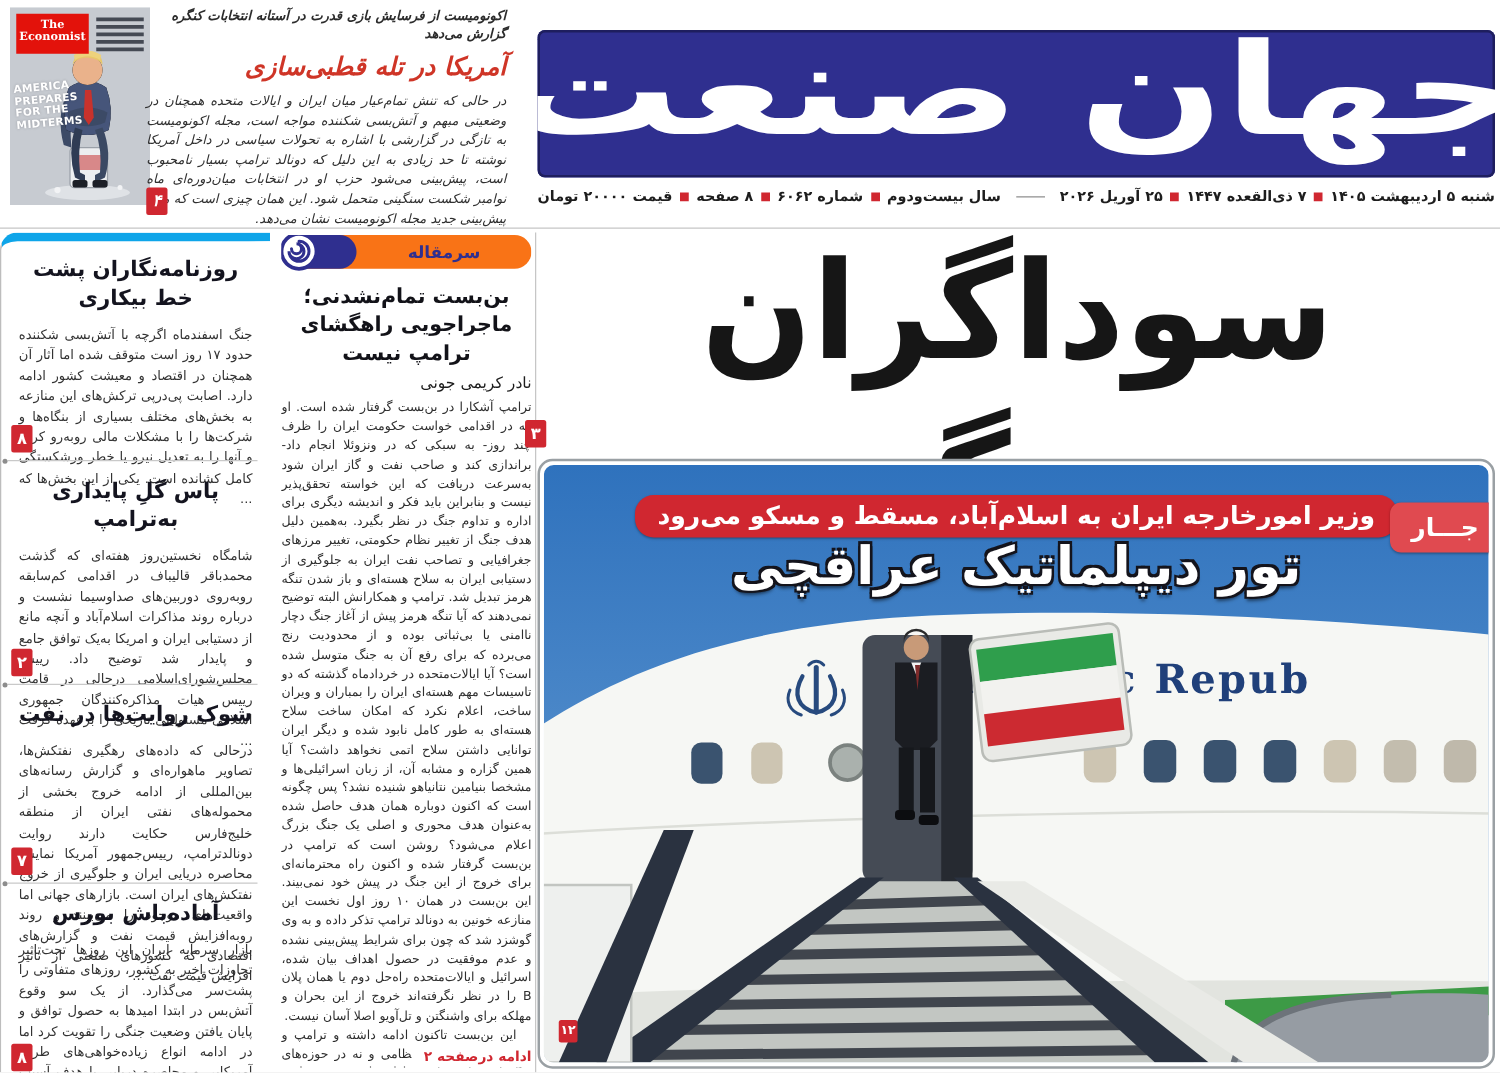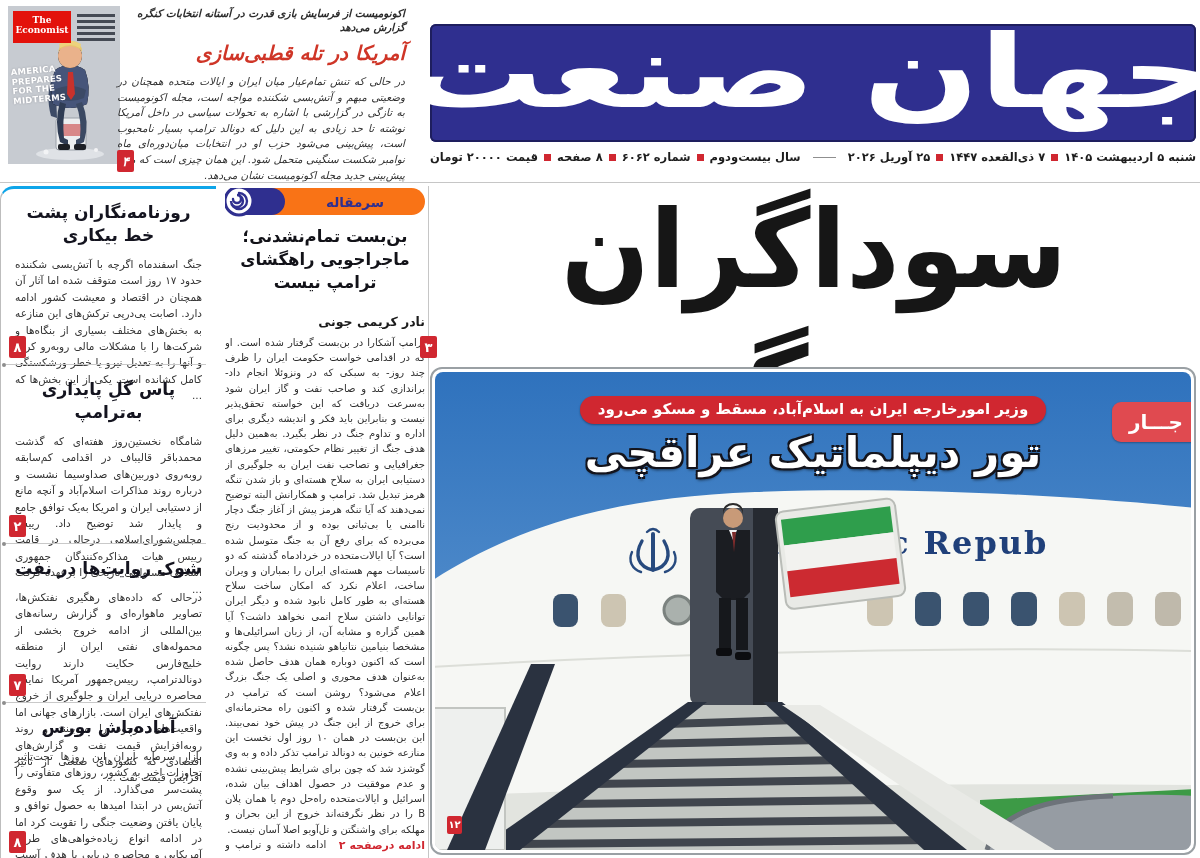--- a/index.html
+++ b/index.html
@@ -40,57 +40,57 @@
   .masthead-title{color:#fff;font-weight:bold;font-size:96px;line-height:1;transform:scale(1.42,1.06);white-space:nowrap;direction:rtl;}
   .dateline{position:absolute;left:430px;top:148px;width:766px;height:18px;display:flex;direction:rtl;align-items:center;
     font-size:11.5px;font-weight:bold;color:#1d1d1d;}
   .dl-group{display:flex;align-items:center;white-space:nowrap;}
   .dl-sq{width:7px;height:7px;background:#d02730;margin:0 6px;display:inline-block;}
   .dl-rule{flex:1;height:1px;background:#8f8f8f;margin:0 12px;}
   .hr-top{left:0;top:182px;width:1200px;height:1px;}
 
   
   .sidebar{position:absolute;left:0;top:186px;width:216px;height:672px;direction:rtl;
-    border-top:3px solid #0ea5e9;border-left:1px solid #bdbdbd; 
+    border-top:7px solid #0ea5e9;border-left:1px solid #bdbdbd; 
     border-radius:14px 0 0 0;box-sizing:border-box;}
   .sb-article{position:relative;box-sizing:border-box;padding:12px 14px 6px 14px;}
   .sb-headline{margin:0;font-size:17px;font-weight:bold;color:#14141f;text-align:center;line-height:23px;}
   .sb-body{margin:9px 0 0;font-size:10.5px;line-height:16.4px;text-align:justify;color:#333;}
   .sb-badge{left:8px;bottom:6px;}
   .sb-sep{height:1px;border:0;border-top:1px solid #c9c9c9;margin:0 10px 0 5px;position:relative;}
   .sb-sep::after{content:"";position:absolute;left:-4px;top:-2px;width:4px;height:4px;border-radius:50%;background:#8d8d8d;}
 
   
   .editorial{position:absolute;left:225px;top:188px;width:200px;height:666px;direction:rtl;overflow:hidden;}
   .ed-pill{position:relative;height:27px;background:#f97316;border-radius:14px;margin-bottom:10px;}
   .ed-pill-cap{position:absolute;left:0;top:0;width:60px;height:27px;background:#2f2f8f;border-radius:14px;}
   .ed-pill-icon{position:absolute;left:-2px;top:-3px;width:32px;height:32px;}
   .ed-pill-label{position:absolute;right:0;left:60px;top:0;height:27px;display:flex;align-items:center;justify-content:center;
     color:#2f2f8f;font-weight:bold;font-size:13.5px;}
   .ed-headline{margin:2px 0 0;font-size:16.5px;line-height:23px;font-weight:bold;color:#121218;text-align:center;}
-  .ed-byline{margin:20px 0 0;font-size:12.5px;font-weight:bold;color:#1c1c1c;text-align:right;}
+  .ed-byline{margin:4px 0 0;font-size:12.5px;font-weight:normal;color:#1c1c1c;text-align:right;}
   .ed-body{margin:6px 0 0;font-size:10px;line-height:15.2px;text-align:justify;color:#2e2e2e;}
   .ed-body.indent{text-indent:12px;margin-top:0;}
   .ed-cont{position:absolute;bottom:0;right:0;background:#fff;padding:2px 0 2px 10px;
     color:#d02730;font-size:11px;font-weight:bold;}
   .vline-editorial{left:428px;top:186px;width:1px;height:672px;}
 
   
   .lead{position:absolute;left:432px;top:186px;width:764px;height:178px;direction:rtl;text-align:center;}
   .lead-headline{margin:0;font-size:104px;line-height:132px;font-weight:bold;color:#161616;transform:scaleY(1.04);}
   .lead-sub{margin-top:8px;font-size:21px;font-weight:bold;color:#1f1f1f;}
   .lead-badge{left:420px;top:336px;}
 
   
   .photo{position:absolute;left:430px;top:367px;width:766px;height:488px;border:2px solid #9aa0a4;border-radius:12px;
     box-sizing:border-box;background:#fff;padding:3px;}
   .photo-inner{position:relative;width:100%;height:100%;border-radius:8px;overflow:hidden;}
   .photo-inner svg{position:absolute;left:0;top:0;}
   .photo-kicker-wrap{position:absolute;left:0;right:0;top:24px;text-align:center;}
-  .photo-kicker{display:inline-block;background:#d02730;color:#fff;font-weight:bold;font-size:15px;
+  .photo-kicker{display:inline-block;background:#d02730;color:#fff;font-weight:bold;font-size:20px;
     padding:4px 18px 6px;border-radius:15px;direction:rtl;box-shadow:0 1px 2px rgba(0,0,0,.35);}
   .photo-headline{position:absolute;left:0;right:0;top:56px;text-align:center;color:#fff;font-weight:bold;font-size:42px;
     direction:rtl;text-shadow:-2px -2px 0 #14141c,2px -2px 0 #14141c,-2px 2px 0 #14141c,2px 2px 0 #14141c,0 3px 3px rgba(0,0,0,.55);}
   .photo-sidetab{position:absolute;right:-3px;top:30px;height:40px;min-width:68px;background:#e04a50;color:#fff;
     font-weight:bold;font-size:20px;border-radius:9px 0 0 9px;display:flex;align-items:center;justify-content:center;
     padding:0 4px 0 10px;direction:rtl;box-shadow:0 1px 2px rgba(0,0,0,.3);}
   .photo-badge{left:12px;bottom:16px;width:15px;height:18px;font-size:10px;text-align:center;}
 </style>
 </head>
 <body>

